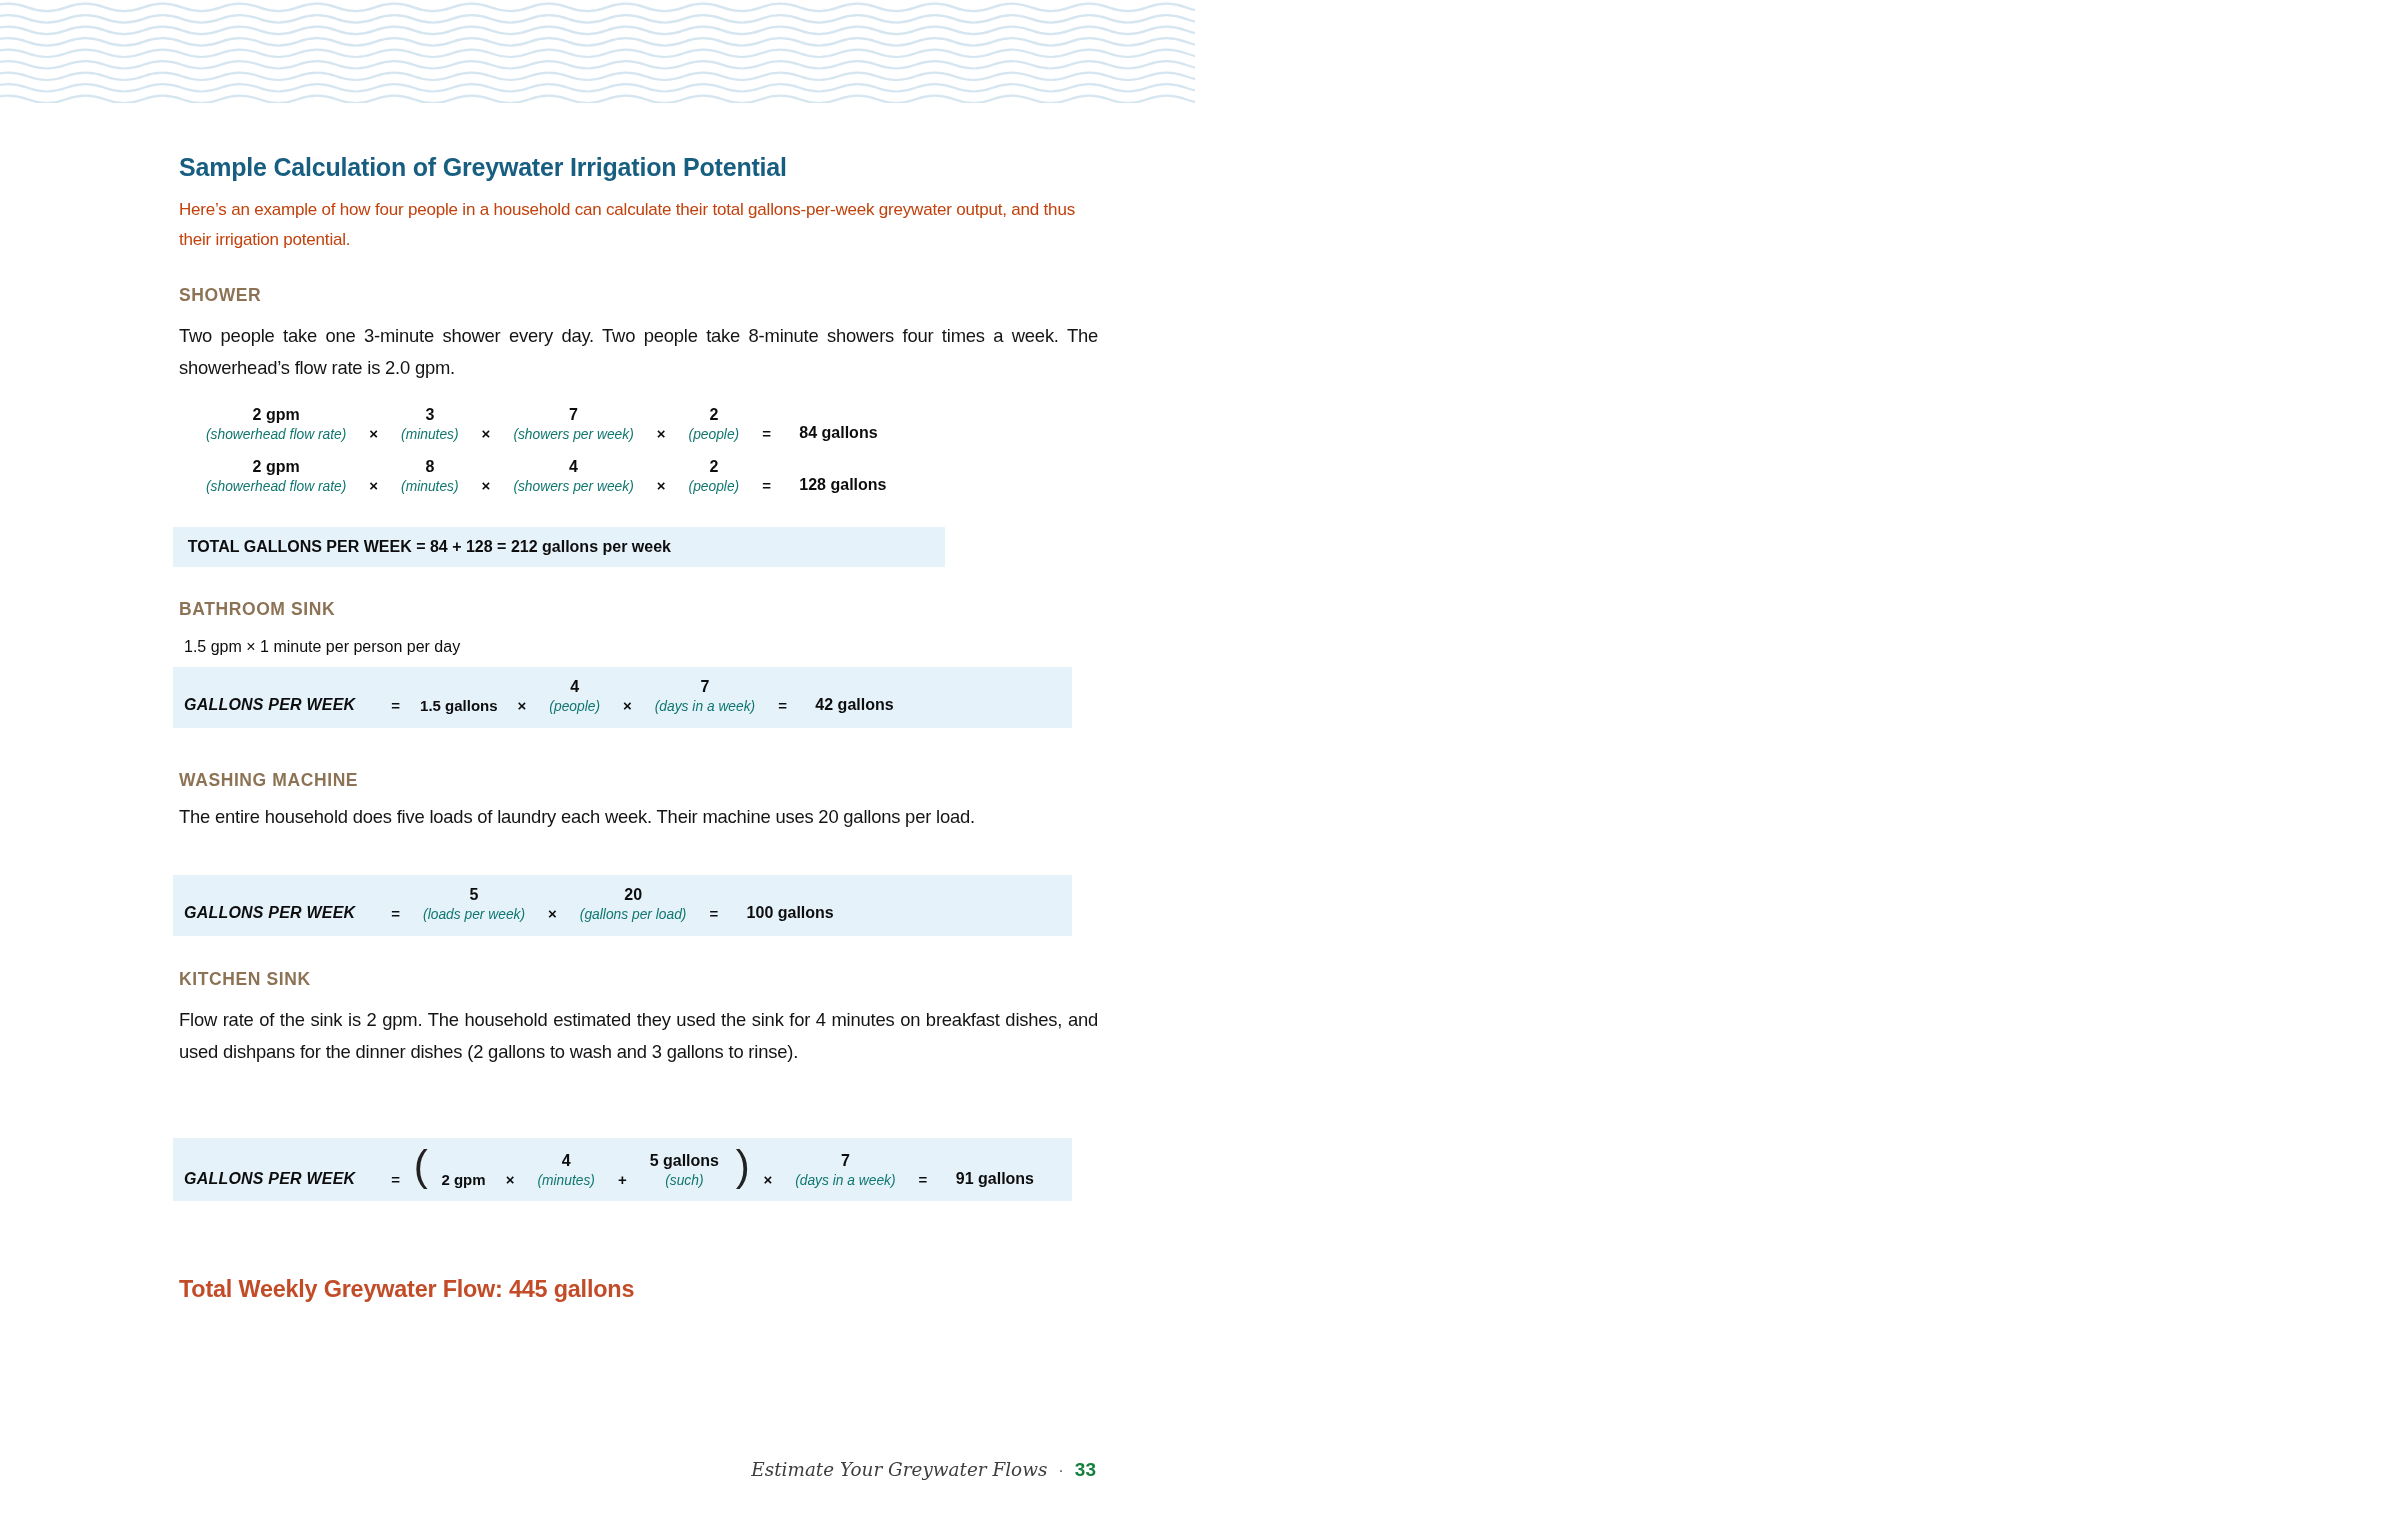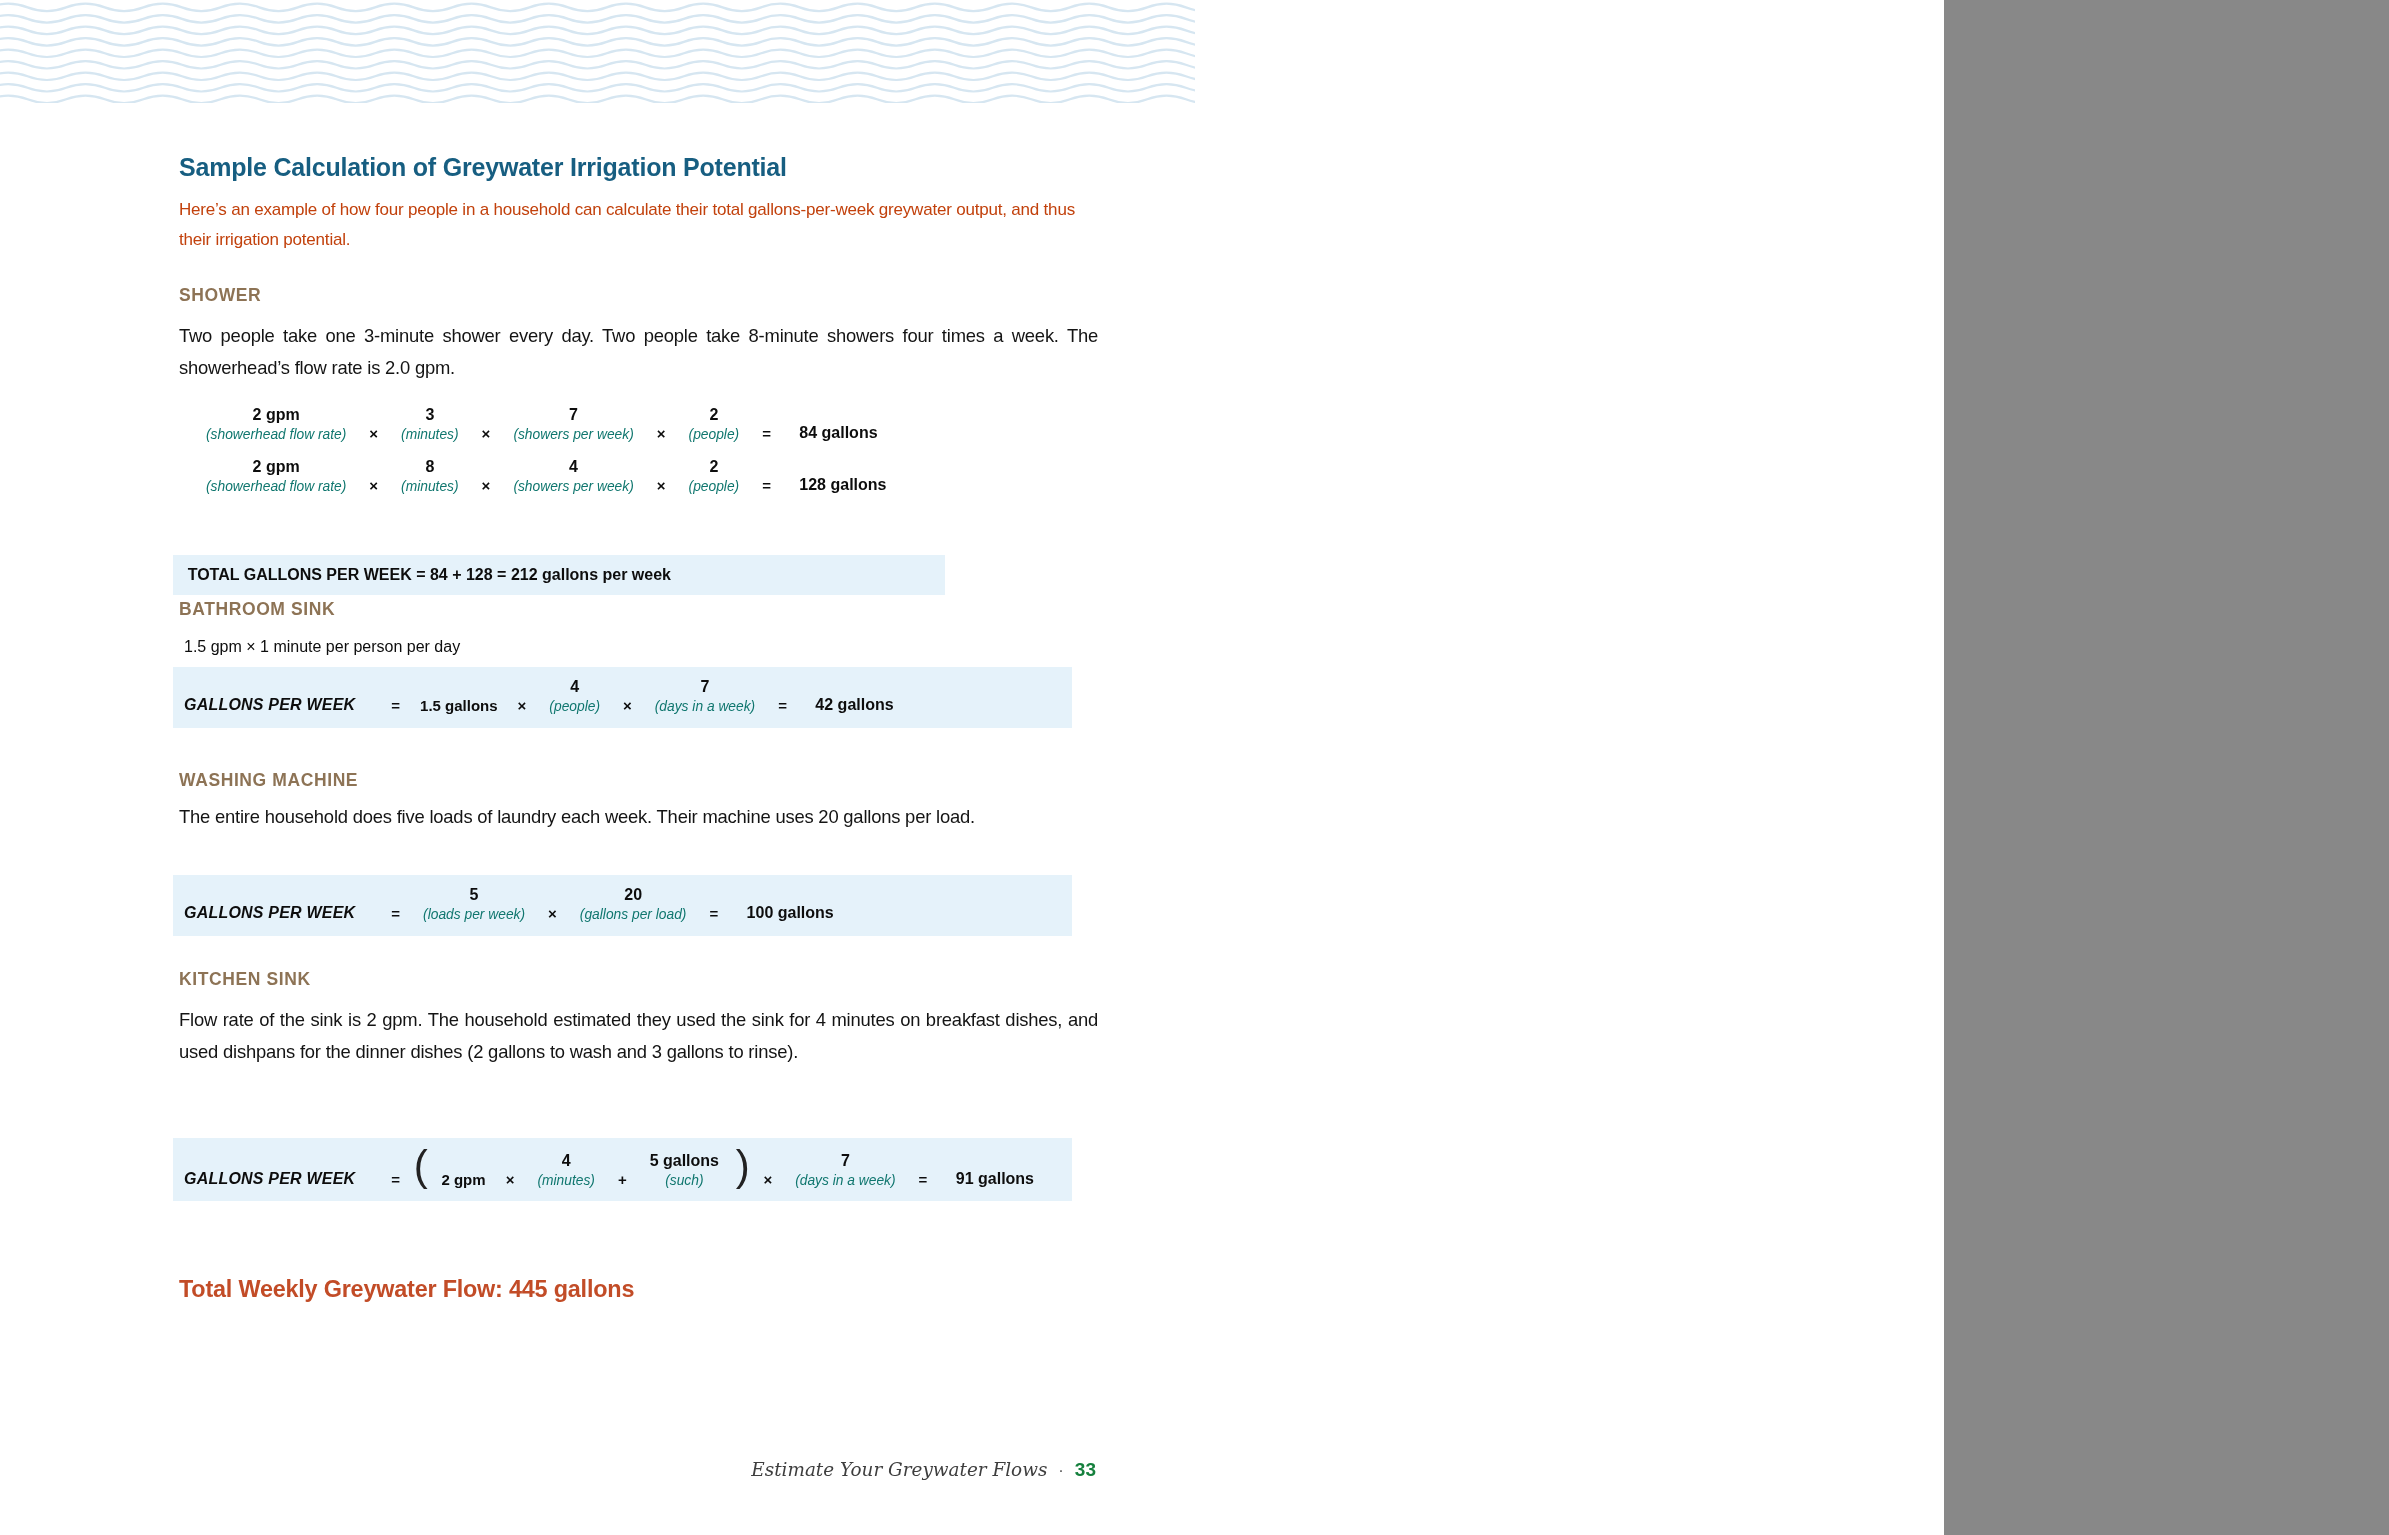--- a/index.html
+++ b/index.html
@@ -1,18 +1,18 @@
 <!DOCTYPE html>
 <html style="font-size:14.7px"><head>
 <meta charset="utf-8">
 <style>
   * { margin:0; padding:0; box-sizing:border-box; }
   html,body { background:#888; }
   .spread {
-    position:relative; width:1944px; height:1536px; overflow:hidden;
+    position:relative; width:2389px; height:1536px; overflow:hidden;
     font-family:"Liberation Sans", sans-serif; background:#fff;
   }
   .page { position:absolute; top:0; height:1536px; width:1195px; }
   .page-left  { left:0;    background:#dbebf7; }
   .page-right { left:1300; background:#ffffff; }
   .waves { position:absolute; top:0; left:0; width:1195px; height:103px; display:block; }
 
   
   .t-title{
     position:absolute; left:99px; top:165px; color:#bf5433;
@@ -75,21 +75,21 @@
   .op .v{ font-size:15px; }
   .head{ padding:0 26px 0 3.7px; }
   .head .v{ letter-spacing:0.2px;font-style:italic; }
   .res{ padding-left:18.4px; }
   .paren{ padding:0 3.7px; margin-top:-5.5px; }
   .paren .v{ font-size:42px; font-weight:400; line-height:44px; color:#222; }
   .calc-band{ position:absolute; left:173px; width:899px; background:#e5f2fa;
               padding:11px 7.4px 13.8px; }
   .band-total{ position:absolute; left:173px; top:527px; width:772px; background:#e5f2fa;
                padding:11px 14.7px; font-size:16px; font-weight:700; color:#0d0d0d;
-               white-space:nowrap;margin-top:28px; }
+               white-space:nowrap; }
   .sink-line{ position:absolute; left:184px; top:638px; font-size:16px; font-weight:400;
               color:#0d0d0d; }
   .total-line{ position:absolute; left:179px; top:1276px; font-size:23.4px; font-weight:700;
                color:#c24c27; letter-spacing:-0.2px; }
 </style>
 </head>
 <body>
 
 <div class="spread">
 

